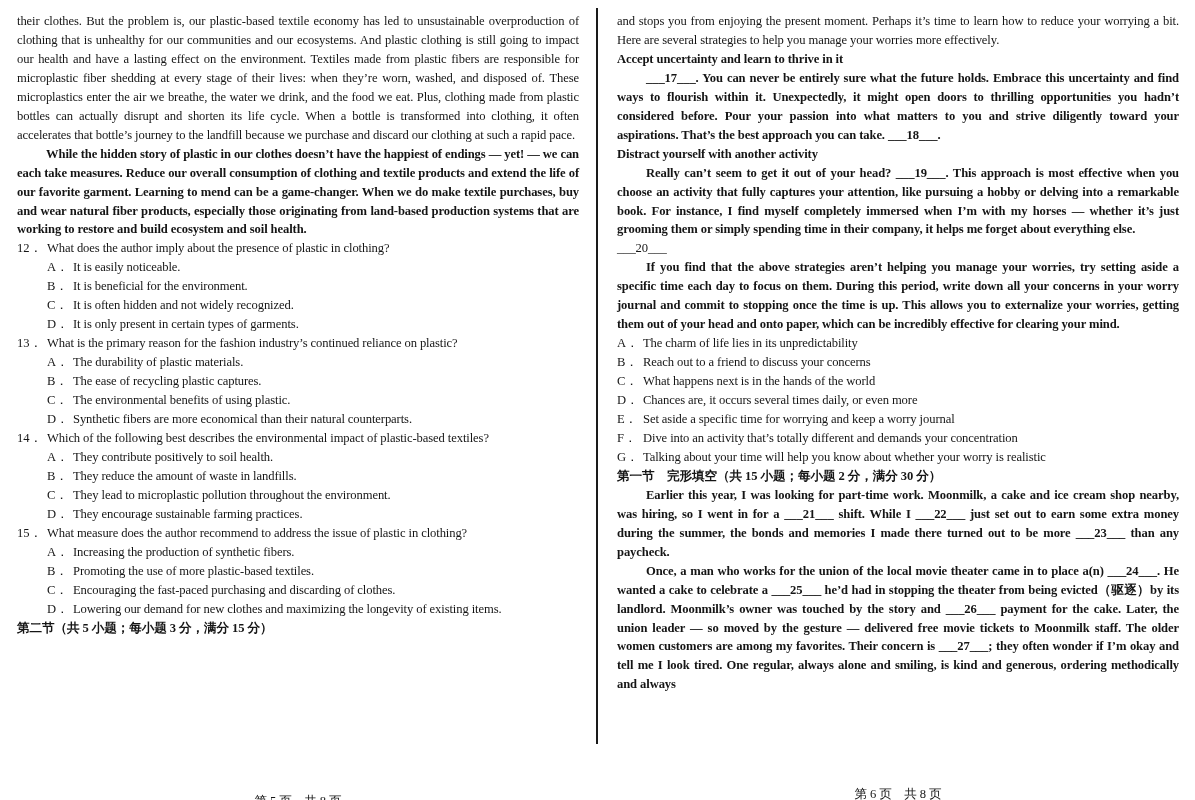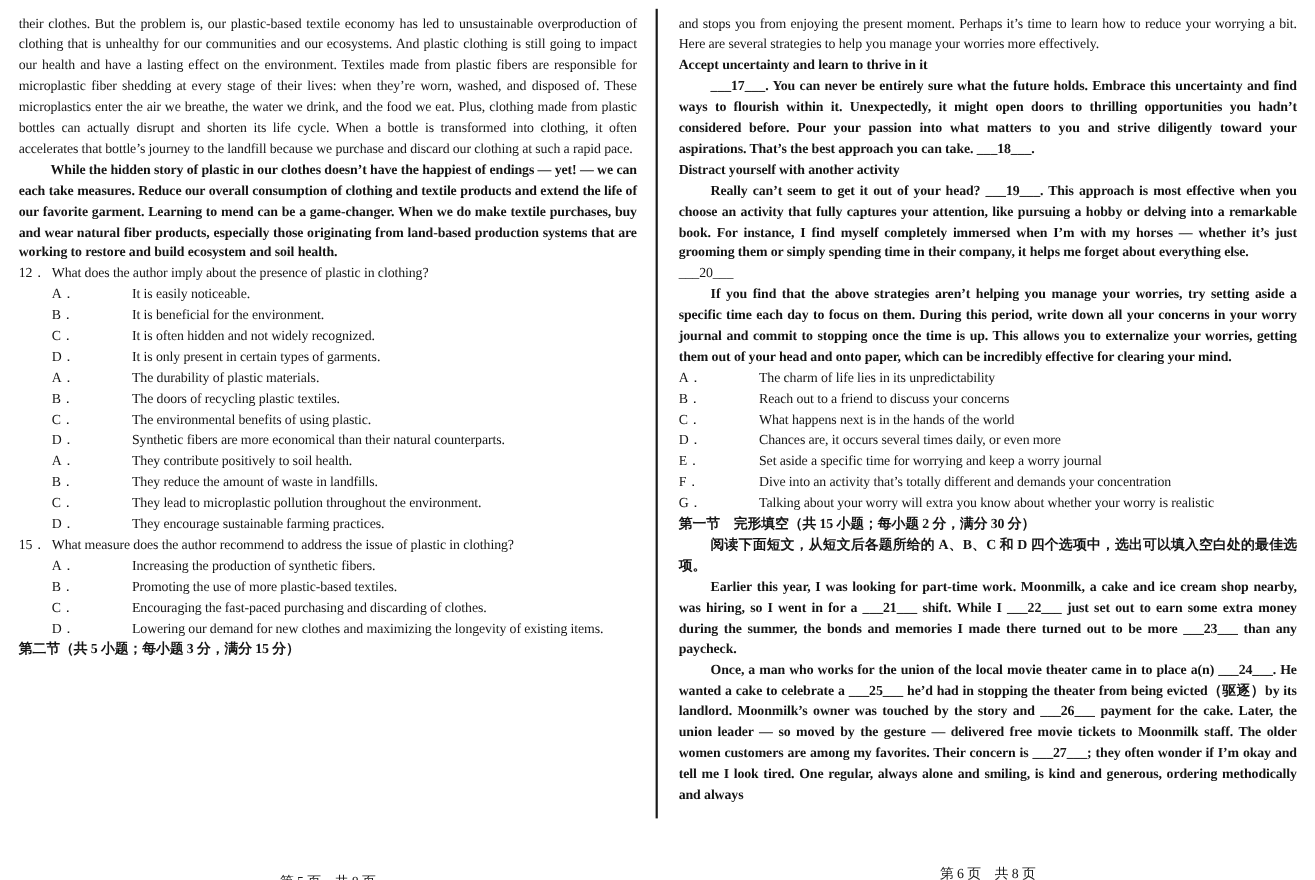--- a/index.html
+++ b/index.html
@@ -38,21 +38,21 @@
   p { margin: 0; }
   .indent { text-indent: 29px; font-weight: bold; }
   .bold { font-weight: bold; }
   .mt { margin-top: 6px; }
   .q-stem { display: flex; font-family: Liberation Serif, serif; }
   .q-num { flex: 0 0 30px; }
   .q-text { flex: 1 1 auto; }
   .opt-row { display: flex; padding-left: 30px; }
   .choice-row { display: flex; }
   .opt-label { flex: 0 0 26px; }
-  .opt-text { flex: 1 1 auto; margin-left: 47px; }
+  .opt-text { flex: 1 1 auto; }
   .footer {
     position: absolute;
     top: 761px;
     width: 562px;
     text-align: center;
   }
   .footer-left  { left: 17px; margin-top: 31px; }
   .footer-right { left: 617px; margin-top: 24px; }
 </style>
 </head>
@@ -82,39 +82,47 @@
         <span class="opt-label">C．</span>
         <span class="opt-text">It is often hidden and not widely recognized.</span>
       </div>
       <div class="opt-row">
         <span class="opt-label">D．</span>
         <span class="opt-text">It is only present in certain types of garments.</span>
       </div>
     </div>
 
     <div>
+      <div class="q-stem">
+        <span class="q-num">13．</span>
+        <span class="q-text">What is the primary reason for the fashion industry’s continued reliance on plastic?</span>
+      </div>
       <div class="opt-row">
         <span class="opt-label">A．</span>
         <span class="opt-text">The durability of plastic materials.</span>
       </div>
       <div class="opt-row">
         <span class="opt-label">B．</span>
-        <span class="opt-text">The doors of recycling plastic textiles.</span>
+        <span class="opt-text">The ease of recycling plastic captures.</span>
       </div>
       <div class="opt-row">
         <span class="opt-label">C．</span>
         <span class="opt-text">The environmental benefits of using plastic.</span>
       </div>
       <div class="opt-row">
         <span class="opt-label">D．</span>
         <span class="opt-text">Synthetic fibers are more economical than their natural counterparts.</span>
       </div>
     </div>
 
     <div>
+      <div class="q-stem">
+        <span class="q-num">14．</span>
+        <span class="q-text">Which of the following best describes the environmental impact of plastic-based textiles?</span>
+      </div>
       <div class="opt-row">
         <span class="opt-label">A．</span>
         <span class="opt-text">They contribute positively to soil health.</span>
       </div>
       <div class="opt-row">
         <span class="opt-label">B．</span>
         <span class="opt-text">They reduce the amount of waste in landfills.</span>
       </div>
       <div class="opt-row">
         <span class="opt-label">C．</span>
@@ -181,25 +189,24 @@
       <div class="choice-row">
         <span class="opt-label">E．</span>
         <span class="opt-text">Set aside a specific time for worrying and keep a worry journal</span>
       </div>
       <div class="choice-row">
         <span class="opt-label">F．</span>
         <span class="opt-text">Dive into an activity that’s totally different and demands your concentration</span>
       </div>
       <div class="choice-row">
         <span class="opt-label">G．</span>
-        <span class="opt-text">Talking about your worry will extra you know about whether your worry is realistic</span>
+        <span class="opt-text">Talking about your time will help you know about whether your worry is realistic</span>
       </div>
     </div>
 
     <p class="bold">第一节　完形填空（共 15 小题；每小题 2 分，满分 30 分）</p>
-    <p class="indent">阅读下面短文，从短文后各题所给的 A、B、C 和 D 四个选项中，选出可以填入空白处的最佳选项。</p>
     <p class="indent">Earlier this year, I was looking for part-time work. Moonmilk, a cake and ice cream shop nearby, was hiring, so I went in for a ___21___ shift. While I ___22___ just set out to earn some extra money during the summer, the bonds and memories I made there turned out to be more ___23___ than any paycheck.</p>
     <p class="indent">Once, a man who works for the union of the local movie theater came in to place a(n) ___24___. He wanted a cake to celebrate a ___25___ he’d had in stopping the theater from being evicted（驱逐）by its landlord. Moonmilk’s owner was touched by the story and ___26___ payment for the cake. Later, the union leader — so moved by the gesture — delivered free movie tickets to Moonmilk staff. The older women customers are among my favorites. Their concern is ___27___; they often wonder if I’m okay and tell me I look tired. One regular, always alone and smiling, is kind and generous, ordering methodically and always</p>
   </div>
 
   <div class="footer footer-left">第 5 页　共 8 页</div>
   <div class="footer footer-right">第 6 页　共 8 页</div>
 </div>
 
 </body></html>

